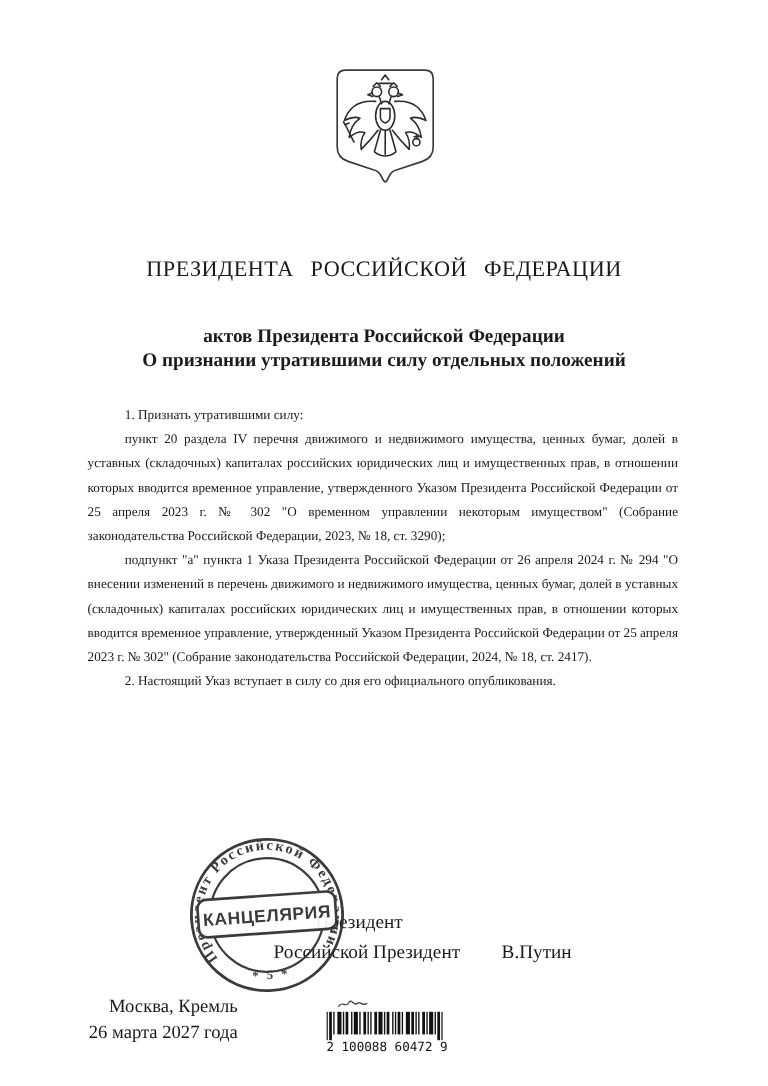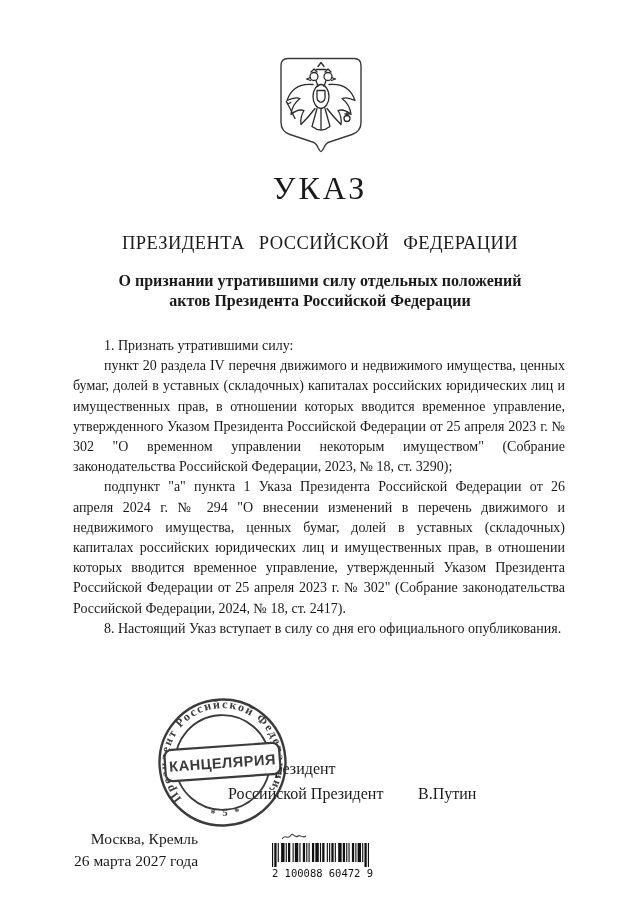--- a/index.html
+++ b/index.html
@@ -6,30 +6,30 @@
   .page{
     position:relative;width:640px;height:905px;background:#ffffff;
     font-family:"Liberation Serif",serif;color:#1a1a1a;overflow:hidden;
   }
   .emblem{position:absolute;left:279px;top:56px;width:84px;height:101px;}
   .doc-type{
     position:absolute;top:170px;left:0;width:100%;text-align:center;
     font-size:32px;letter-spacing:3px;font-weight:normal;margin:0;
   }
   .issuer{
-    position:absolute;top:233px;left:0;width:100%;text-align:center;
+    position:absolute;top:215px;left:0;width:100%;text-align:center;
     font-size:18.5px;letter-spacing:.4px;word-spacing:9px;margin:0;font-weight:normal;
   }
   .subject{
     position:absolute;top:271px;left:0;width:100%;text-align:center;
     font-weight:bold;font-size:16px;line-height:20px;
   }
   .body-text{
     position:absolute;top:336px;left:73px;width:492px;
-    font-size:14px;line-height:20.2px;text-align:justify;
+    font-size:11px;line-height:20.2px;text-align:justify;
   }
   .body-text p{margin:0;text-indent:31px;}
   .sig-line{position:absolute;font-size:16px;white-space:nowrap;}
   .sig-post1{left:263px;top:760px;}
   .sig-post2{left:228px;top:785px;}
   .sig-name{left:418px;top:785px;font-family:Liberation Serif, serif;}
   .stamp{position:absolute;left:156px;top:696px;width:133px;height:133px;opacity:.93;z-index:5;}
   .stamp text{fill:#2d2d2d;}
   .footer{position:absolute;left:74px;top:828px;font-size:15.5px;line-height:21.5px;text-align:right;}
   .footer span{display:block;}
@@ -61,33 +61,32 @@
       <path d="M38,34 h8 v7 q0,3.5 -4,5 q-4,-1.5 -4,-5 z"></path>
       <path d="M34,28 Q14,26 8,44 Q16,40 21,42 Q13,48 12,58 Q19,52 25,54 Q21,60 22,68 Q30,60 36,52"></path>
       <path d="M50,28 Q70,26 76,44 Q68,40 63,42 Q71,48 72,58 Q65,52 59,54 Q63,60 62,68 Q54,60 48,52"></path>
       <path d="M38,52 L33,70 M42,52 L42,72 M46,52 L51,70 M33,70 Q42,77 51,70"></path>
       <path d="M16,62 L8,46 M8.8,47.5 l3,-1.5 m-4.5,-1 l1.5,3"></path>
       <circle cx="68" cy="62" r="3"></circle>
       <path d="M68,59 V56 M66,57.5 H70"></path>
     </g>
   </svg>
 
-  <h1 class="doc-type">УКАЗ</h1>
   <h2 class="issuer">ПРЕЗИДЕНТА РОССИЙСКОЙ ФЕДЕРАЦИИ</h2>
 
   <div class="subject">
+    <div>актов Президента Российской Федерации</div>
     <div>О признании утратившими силу отдельных положений</div>
-    <div>актов Президента Российской Федерации</div>
   </div>
 
   <div class="body-text">
     <p>1. Признать утратившими силу:</p>
     <p>пункт 20 раздела IV перечня движимого и недвижимого имущества, ценных бумаг, долей в уставных (складочных) капиталах российских юридических лиц и имущественных прав, в отношении которых вводится временное управление, утвержденного Указом Президента Российской Федерации от 25 апреля 2023 г. № 302 "О временном управлении некоторым имуществом" (Собрание законодательства Российской Федерации, 2023, № 18, ст. 3290);</p>
     <p>подпункт "а" пункта 1 Указа Президента Российской Федерации от 26 апреля 2024 г. № 294 "О внесении изменений в перечень движимого и недвижимого имущества, ценных бумаг, долей в уставных (складочных) капиталах российских юридических лиц и имущественных прав, в отношении которых вводится временное управление, утвержденный Указом Президента Российской Федерации от 25 апреля 2023 г. № 302" (Собрание законодательства Российской Федерации, 2024, № 18, ст. 2417).</p>
-    <p>8. Настоящий Указ вступает в силу со дня его официального опубликования.</p>
+    <p>2. Настоящий Указ вступает в силу со дня его официального опубликования.</p>
   </div>
 
   <div class="sig-line sig-post1">Президент</div>
   <div class="sig-line sig-post2">Российской Президент</div>
   <div class="sig-line sig-name">В.Путин</div>
 
   <svg class="stamp" viewBox="0 0 132 132">
     <g transform="rotate(-4 66 66)">
       <circle cx="66" cy="66" r="62.5" fill="none" stroke="#2d2d2d" stroke-width="2.4"></circle>
       <circle cx="66" cy="66" r="47" fill="none" stroke="#2d2d2d" stroke-width="1.8"></circle>

